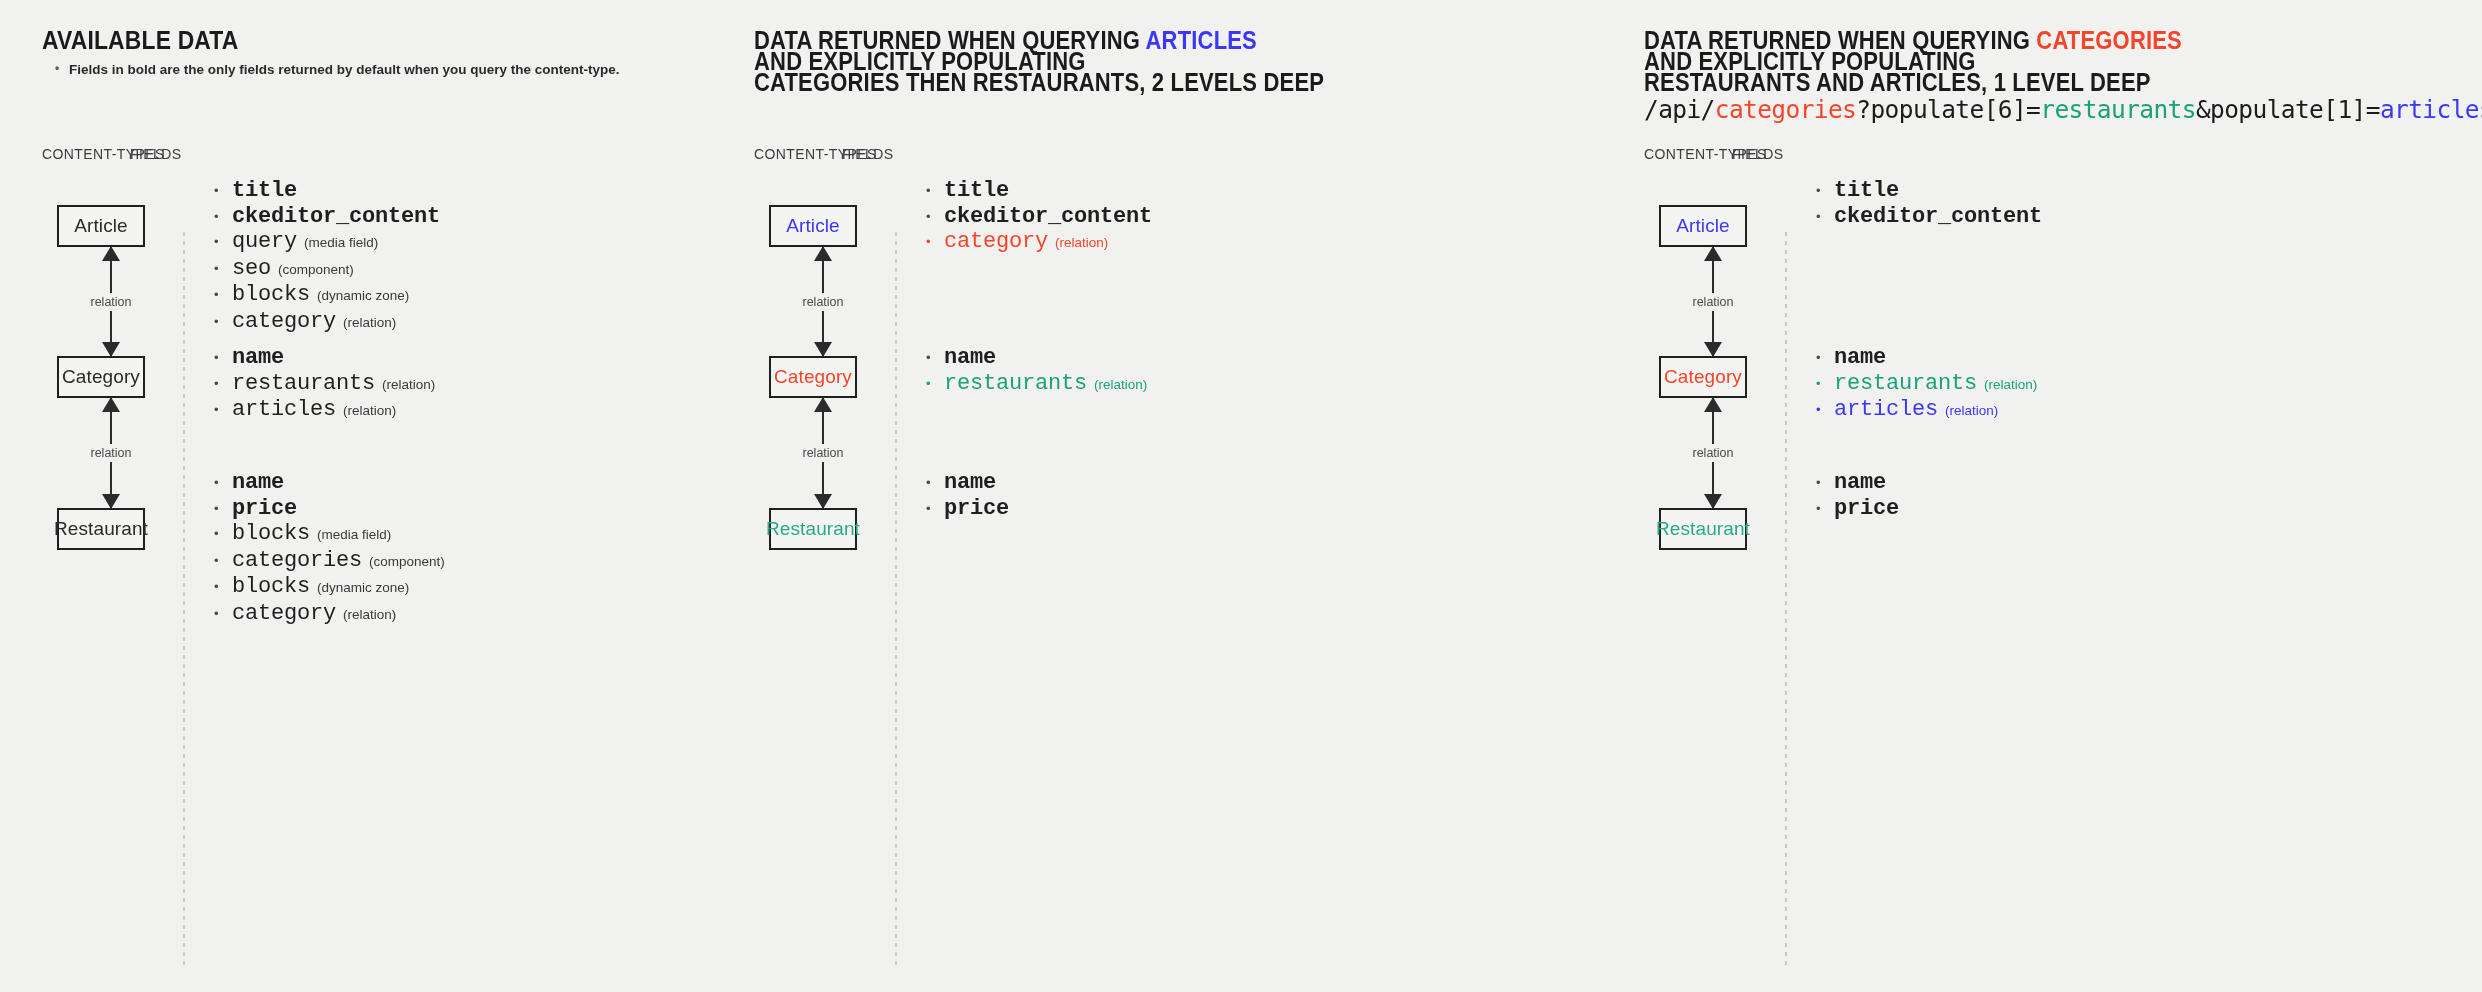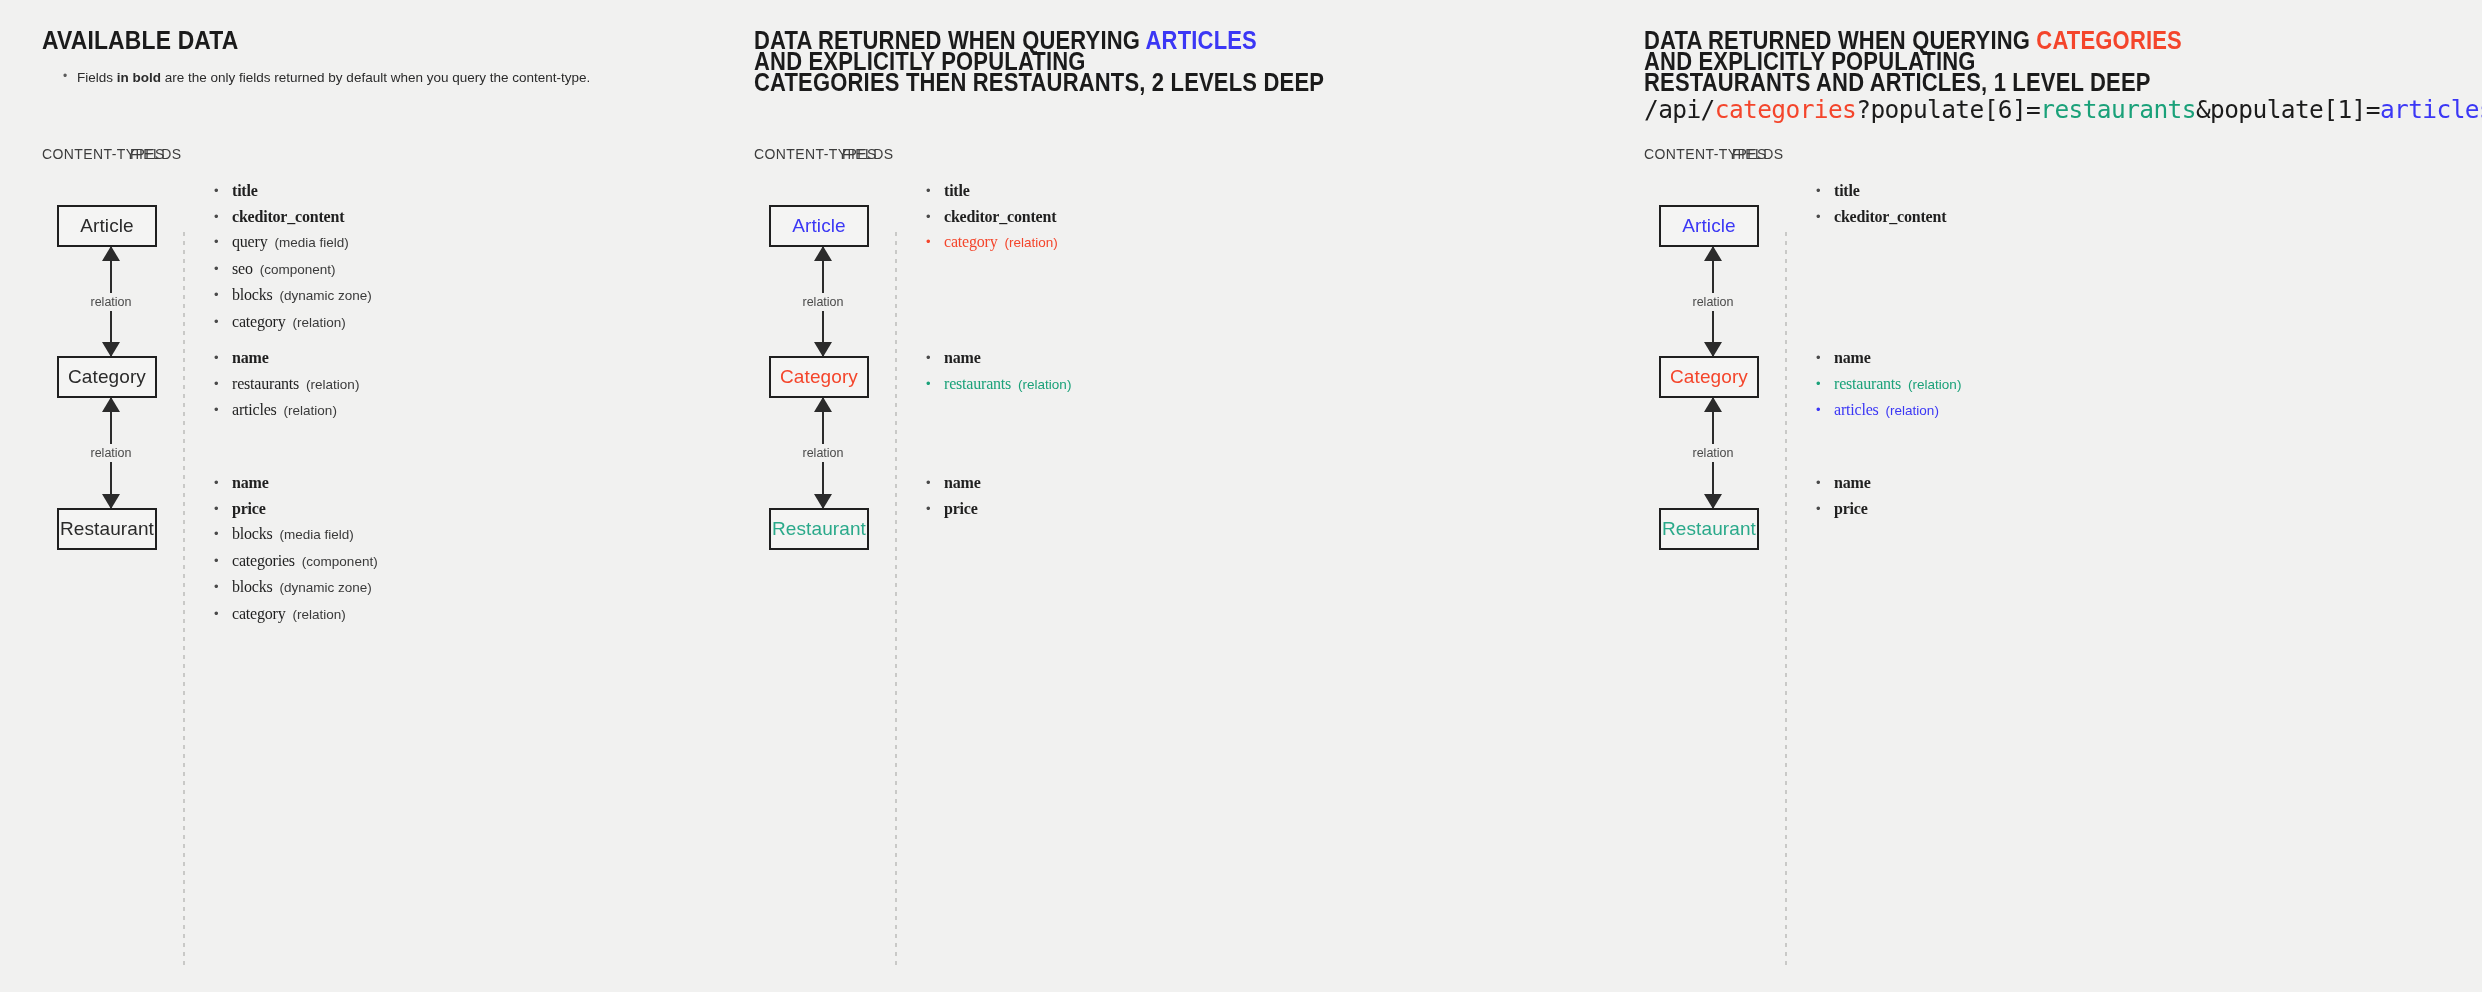--- a/index.html
+++ b/index.html
@@ -21,21 +21,21 @@
   .panel-title{
     font-weight:bold;
     font-size:25px;
     letter-spacing:.2px;
     line-height:33px;
     transform:scaleX(.88);
     transform-origin:left center;
     white-space:nowrap;
   }
 
-  .bullets{margin:16px;padding:0;list-style:none;}
+  .bullets{margin:8px;padding:0;list-style:none;font-weight:bold;}
   .bullets li{
     position:relative;
     font-size:13.5px;
     line-height:17.5px;
     color:#2b2b2b;
     padding-left:17px;
     white-space:nowrap;
   }
   .bullets li:before{
     content:"\2022";
@@ -66,21 +66,21 @@
     position:absolute;
     width:2px;
     background-image:linear-gradient(to bottom,#c9c9c7 0 4px,transparent 4px 9px);
     background-size:2px 9px;
   }
 
   
   .node{
     position:absolute;
     box-sizing:border-box;
-    width:100px;height:42px;
+    width:88px;height:42px;
     border:2.5px solid #1f1f1f;
     background:#f4f4f3;
     display:flex;align-items:center;justify-content:center;
     font-size:19px;
     color:#2a2a2a;
     letter-spacing:.1px;
   }
   .node.blue{color:#3b37f5;}
   .node.red{color:#f4452b;}
   .node.green{color:#2aa98a;}
@@ -115,22 +115,22 @@
   }
   .fieldgroup li:before{
     content:"\2022";
     position:absolute;left:2px;top:0;
     font-size:13px;color:#4a4a4a;line-height:25.5px;
   }
   .fieldgroup li.c-red:before{color:#f4452b;}
   .fieldgroup li.c-green:before{color:#1aa179;}
   .fieldgroup li.c-blue:before{color:#3b37f5;}
   .fname{
-    font-family:Liberation Serif, serif;
-    font-size:16px;
+    font-family:Liberation Mono, monospace;
+    font-size:22px;
     color:#1f1f1f;
     letter-spacing:-.2px;
   }
   .fname.bold{font-weight:bold;}
   .c-red   .fname,.c-red   .ftype{color:#f4452b;}
   .c-green .fname,.c-green .ftype{color:#1aa179;}
   .c-blue  .fname,.c-blue  .ftype{color:#3b37f5;}
   .ftype{
     font-family:"Liberation Sans",sans-serif;
     font-size:13.5px;

